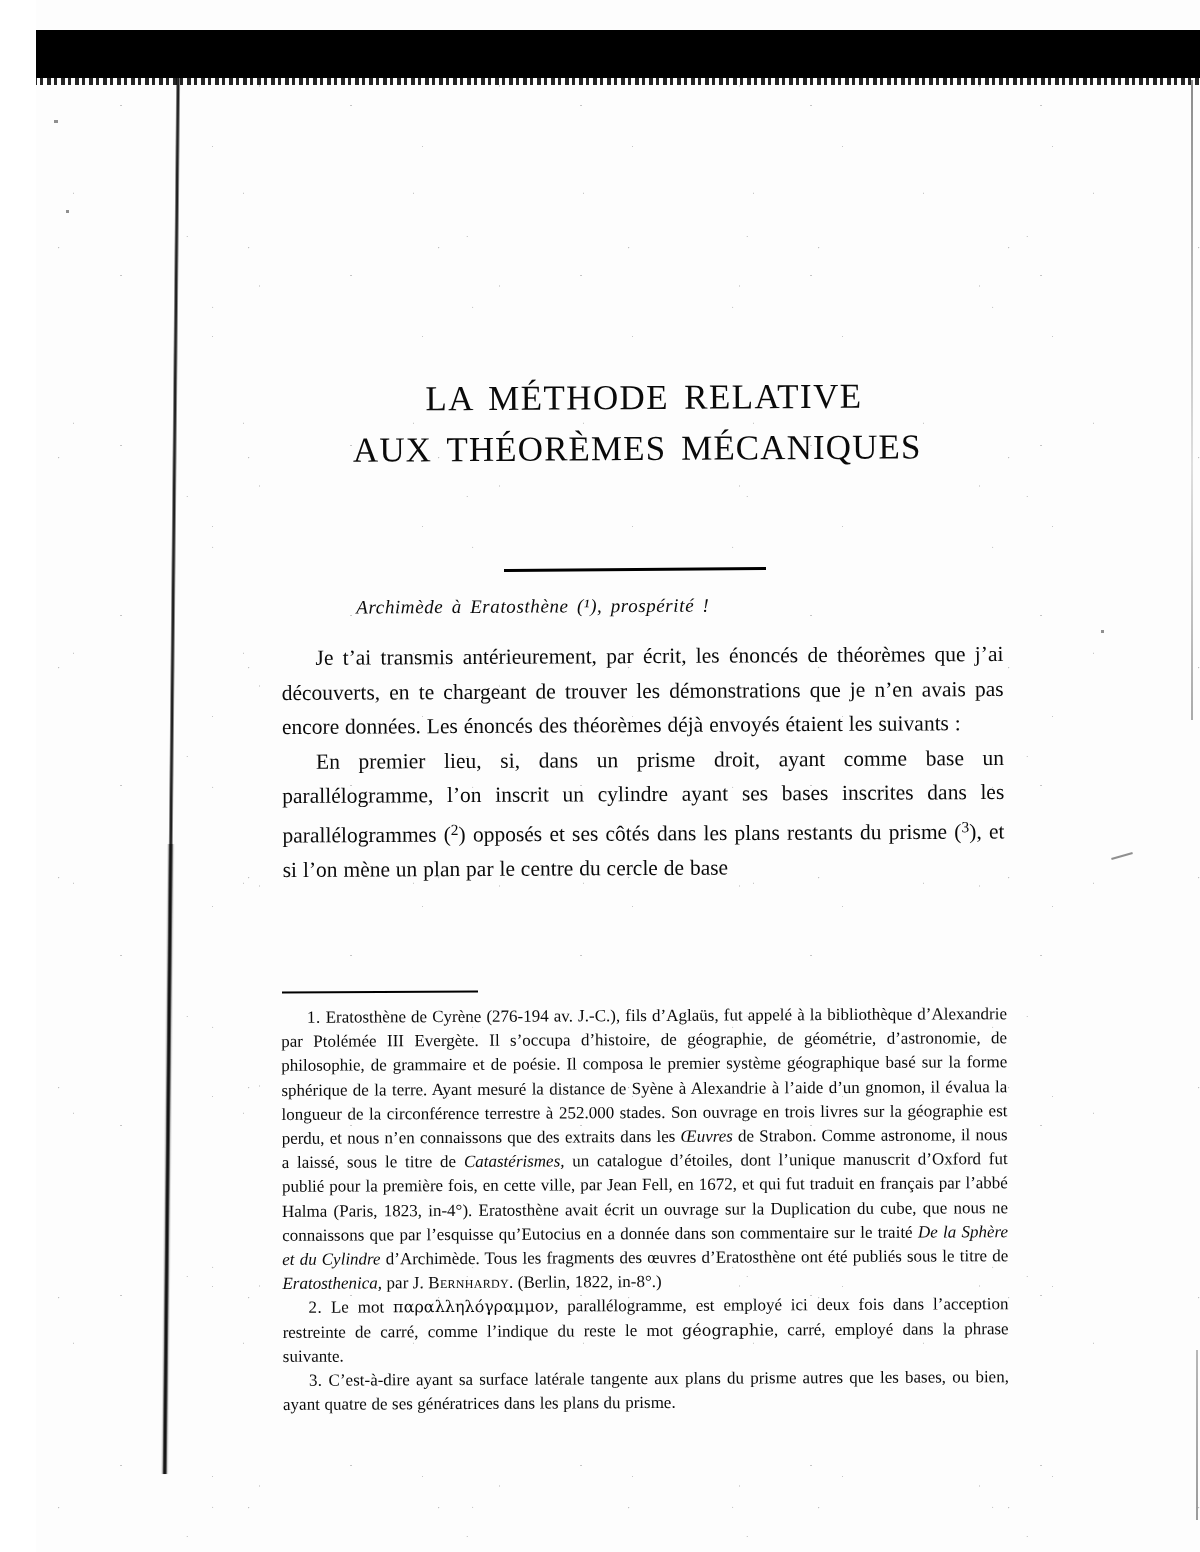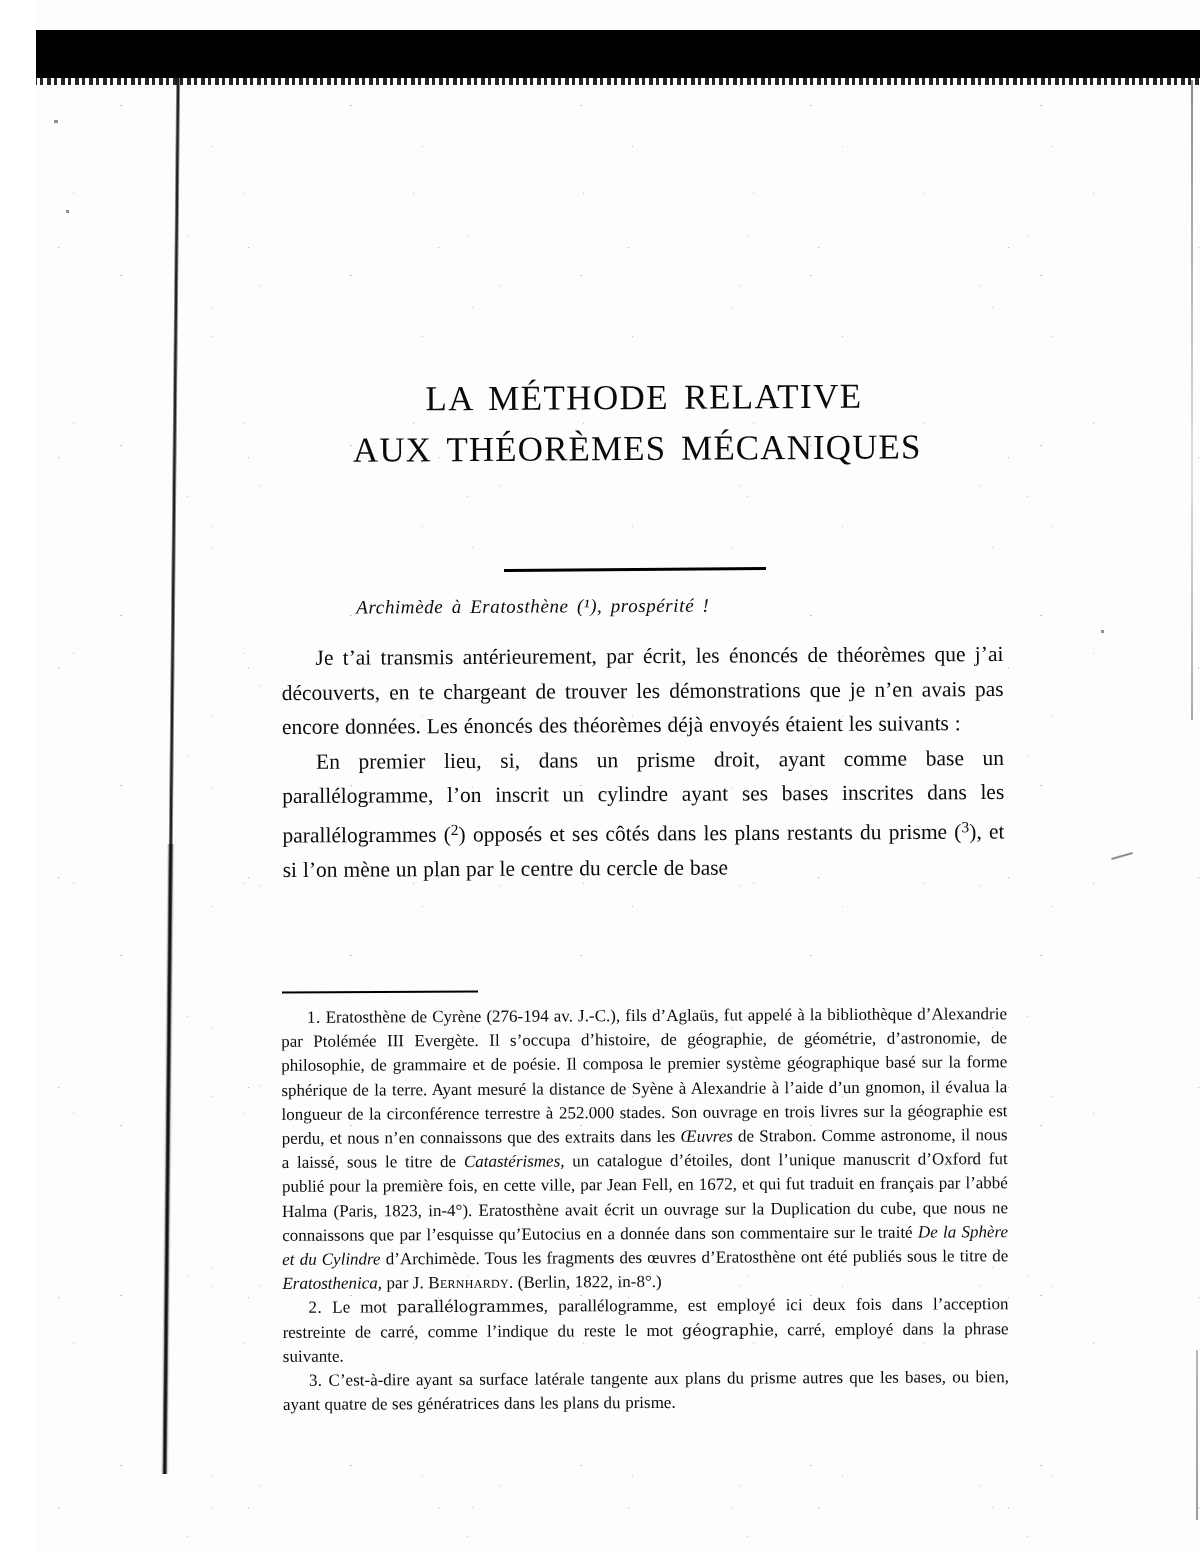--- a/index.html
+++ b/index.html
@@ -278,21 +278,21 @@
       <p class="body-par"><span>En premier lieu, si, dans un prisme droit, ayant comme base un parallélogramme, l’on inscrit un cylindre ayant ses bases inscrites dans les parallélogrammes (</span><sup class="sup-note">2</sup><span>) opposés et ses côtés dans les plans restants du prisme (</span><sup class="sup-note">3</sup><span>), et si l’on mène un plan par le centre du cercle de base</span></p>
 
     </div>
 
     <div class="footnote-rule"></div>
 
     <div class="footnotes">
 
       <p class="footnote-par"><span class="fn-num">1.</span><span> Eratosthène de Cyrène (276-194 av. J.-C.), fils d’Aglaüs, fut appelé à la bibliothèque d’Alexandrie par Ptolémée III Evergète. Il s’occupa d’histoire, de géographie, de géométrie, d’astronomie, de philosophie, de grammaire et de poésie. Il composa le premier système géographique basé sur la forme sphérique de la terre. Ayant mesuré la distance de Syène à Alexandrie à l’aide d’un gnomon, il évalua la longueur de la circonférence terrestre à 252.000 stades. Son ouvrage en trois livres sur la géographie est perdu, et nous n’en connaissons que des extraits dans les </span><i>Œuvres</i><span> de Strabon. Comme astronome, il nous a laissé, sous le titre de </span><i>Catastérismes,</i><span> un catalogue d’étoiles, dont l’unique manuscrit d’Oxford fut publié pour la première fois, en cette ville, par Jean Fell, en 1672, et qui fut traduit en français par l’abbé Halma (Paris, 1823, in-4°). Eratosthène avait écrit un ouvrage sur la Duplication du cube, que nous ne connaissons que par l’esquisse qu’Eutocius en a donnée dans son commentaire sur le traité </span><i>De la Sphère et du Cylindre</i><span> d’Archimède. Tous les fragments des œuvres d’Eratosthène ont été publiés sous le titre de </span><i>Eratosthenica,</i><span> par J. </span><span class="smallcaps">Bernhardy</span><span>. (Berlin, 1822, in-8°.)</span></p>
 
-      <p class="footnote-par"><span class="fn-num">2.</span><span> Le mot </span><span class="greek">parallélogrammes</span><span>, parallélogramme, est employé ici deux fois dans l’acception restreinte de carré, comme l’indique du reste le mot </span><span class="greek">géographie</span><span>, carré, employé dans la phrase suivante.</span></p>
+      <p class="footnote-par"><span class="fn-num">2.</span><span> Le mot </span><span class="greek">παραλληλόγραμμον</span><span>, parallélogramme, est employé ici deux fois dans l’acception restreinte de carré, comme l’indique du reste le mot </span><span class="greek">géographie</span><span>, carré, employé dans la phrase suivante.</span></p>
 
       <p class="footnote-par"><span class="fn-num">3.</span><span> C’est-à-dire ayant sa surface latérale tangente aux plans du prisme autres que les bases, ou bien, ayant quatre de ses génératrices dans les plans du prisme.</span></p>
 
     </div>
 
   </div>
 
   <div class="speckle"></div>
 
 </div>

